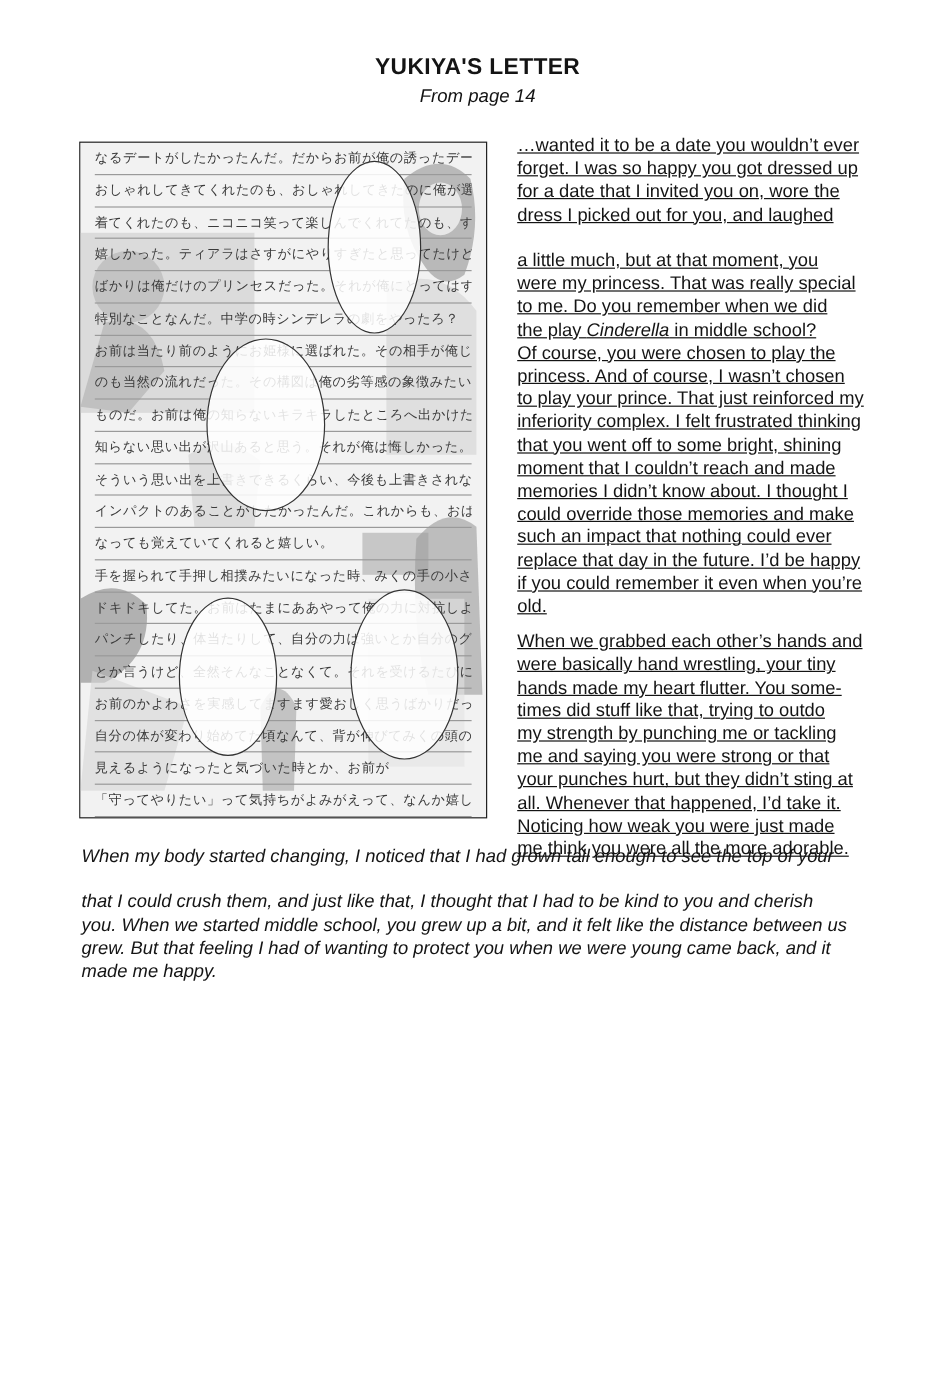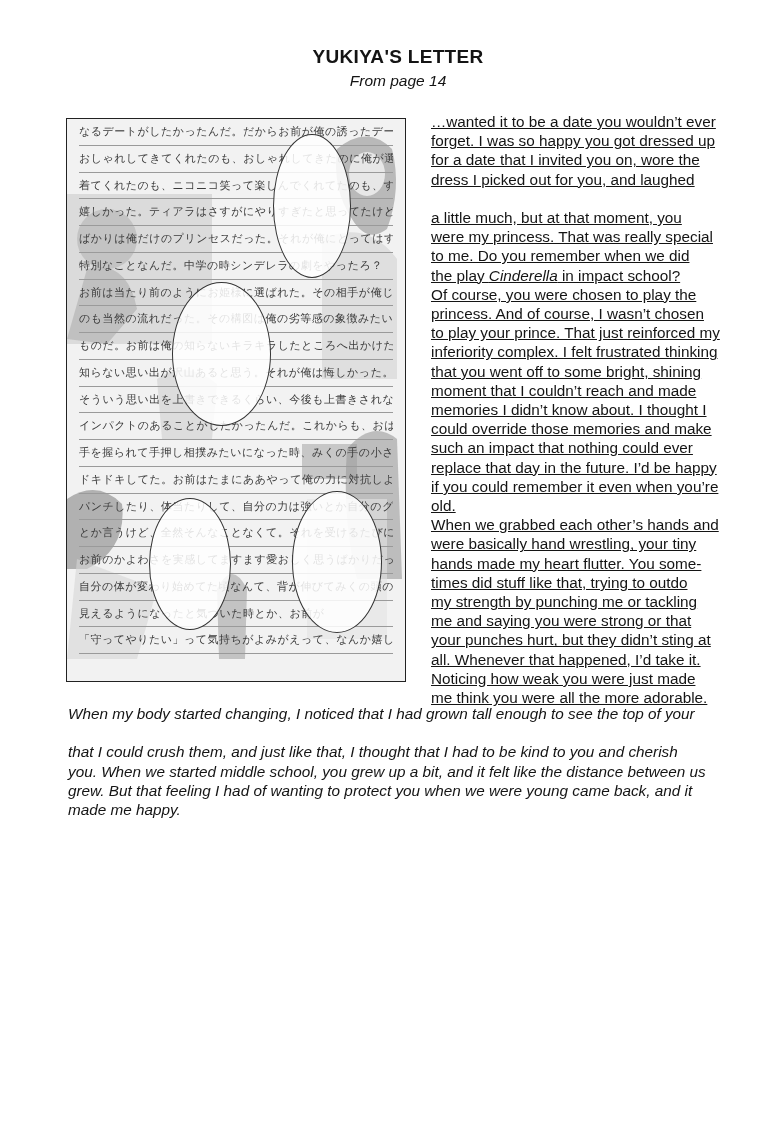--- a/index.html
+++ b/index.html
@@ -12,21 +12,21 @@
   .letter-img { position: absolute; left: 66px; top: 118px; width: 338px; height: 562px;
                 border: 1.5px solid #222; background: #f4f4f4; overflow: hidden; }
   .letter-bg { position: absolute; inset: 0; }
   .rows { position: absolute; left: 0; top: 0; width: 100%; }
   .row { position: relative; height: 26.75px; box-sizing: border-box; border-bottom: 1px solid #9a9a9a;
          margin: 0 12px; font-family: "DejaVu Sans", sans-serif; font-size: 11px; color: #3a3a3a;
          line-height: 26px; white-space: nowrap; overflow: hidden; letter-spacing: 0.5px; }
   .oval { position: absolute; border: 1.2px solid #333; border-radius: 50%; background: rgba(255,255,255,0.85); }
   .right-col { position: absolute; left: 431px; top: 112px; width: 310px; font-size: 15.3px; line-height: 19.2px; }
   .right-col p { margin: 0; text-decoration: underline; }
-  .right-col p + p { margin-top: 0; }
+  .right-col p + p { margin-top: 10px; }
   .bottom-text { position: absolute; left: 68px; top: 704px; width: 680px; font-size: 15.3px; line-height: 19.2px; font-style: italic; }
 </style>
 </head>
 <body>
 
 <div class="title">YUKIYA'S LETTER</div>
 <div class="subtitle">From page 14</div>
 
 <div class="letter-img">
   <svg class="letter-bg" width="338" height="562" viewBox="0 0 338 562">
@@ -57,20 +57,21 @@
     <div class="row">着てくれたのも、ニコニコ笑って楽しんでくれてたのも、すごく</div>
     <div class="row">嬉しかった。ティアラはさすがにやりすぎたと思ってたけど、あの時</div>
     <div class="row">ばかりは俺だけのプリンセスだった。それが俺にとってはすごく</div>
     <div class="row">特別なことなんだ。中学の時シンデレラの劇をやったろ？</div>
     <div class="row">お前は当たり前のようにお姫様に選ばれた。その相手が俺じゃない</div>
     <div class="row">のも当然の流れだった。その構図は俺の劣等感の象徴みたいな</div>
     <div class="row">ものだ。お前は俺の知らないキラキラしたところへ出かけたり、俺の</div>
     <div class="row">知らない思い出が沢山あると思う。それが俺は悔しかった。</div>
     <div class="row">そういう思い出を上書きできるくらい、今後も上書きされないくらい、</div>
     <div class="row">インパクトのあることがしたかったんだ。これからも、おばあちゃんに</div>
+    <div class="row">なっても覚えていてくれると嬉しい。</div>
     <div class="row">手を握られて手押し相撲みたいになった時、みくの手の小ささに</div>
     <div class="row">ドキドキしてた。お前はたまにああやって俺の力に対抗しようとして</div>
     <div class="row">パンチしたり、体当たりして、自分の力は強いとか自分のグーは痛い</div>
     <div class="row">とか言うけど、全然そんなことなくて。それを受けるたびに俺は</div>
     <div class="row">お前のかよわさを実感してますます愛おしく思うばかりだったよ。</div>
     <div class="row">自分の体が変わり始めてた頃なんて、背が伸びてみくの頭のてっぺんが</div>
     <div class="row">見えるようになったと気づいた時とか、お前が</div>
     <div class="row">「守ってやりたい」って気持ちがよみがえって、なんか嬉しかったんだ。</div>
   </div>
 
@@ -83,21 +84,21 @@
 <div class="right-col">
   <p>
     <span>…wanted it to be a date you wouldn’t ever</span><br>
     <span>forget. I was so happy you got dressed up</span><br>
     <span>for a date that I invited you on, wore the</span><br>
     <span>dress I picked out for you, and laughed</span><br>
     <br>
     <span>a little much, but at that moment, you</span><br>
     <span>were my princess. That was really special</span><br>
     <span>to me. Do you remember when we did</span><br>
-    <span><span>the play </span><i>Cinderella</i><span> in impact school?</span></span><br>
+    <span><span>the play </span><i>Cinderella</i><span> in middle school?</span></span><br>
     <span>Of course, you were chosen to play the</span><br>
     <span>princess. And of course, I wasn’t chosen</span><br>
     <span>to play your prince. That just reinforced my</span><br>
     <span>inferiority complex. I felt frustrated thinking</span><br>
     <span>that you went off to some bright, shining</span><br>
     <span>moment that I couldn’t reach and made</span><br>
     <span>memories I didn’t know about. I thought I</span><br>
     <span>could override those memories and make</span><br>
     <span>such an impact that nothing could ever</span><br>
     <span>replace that day in the future. I’d be happy</span><br>

